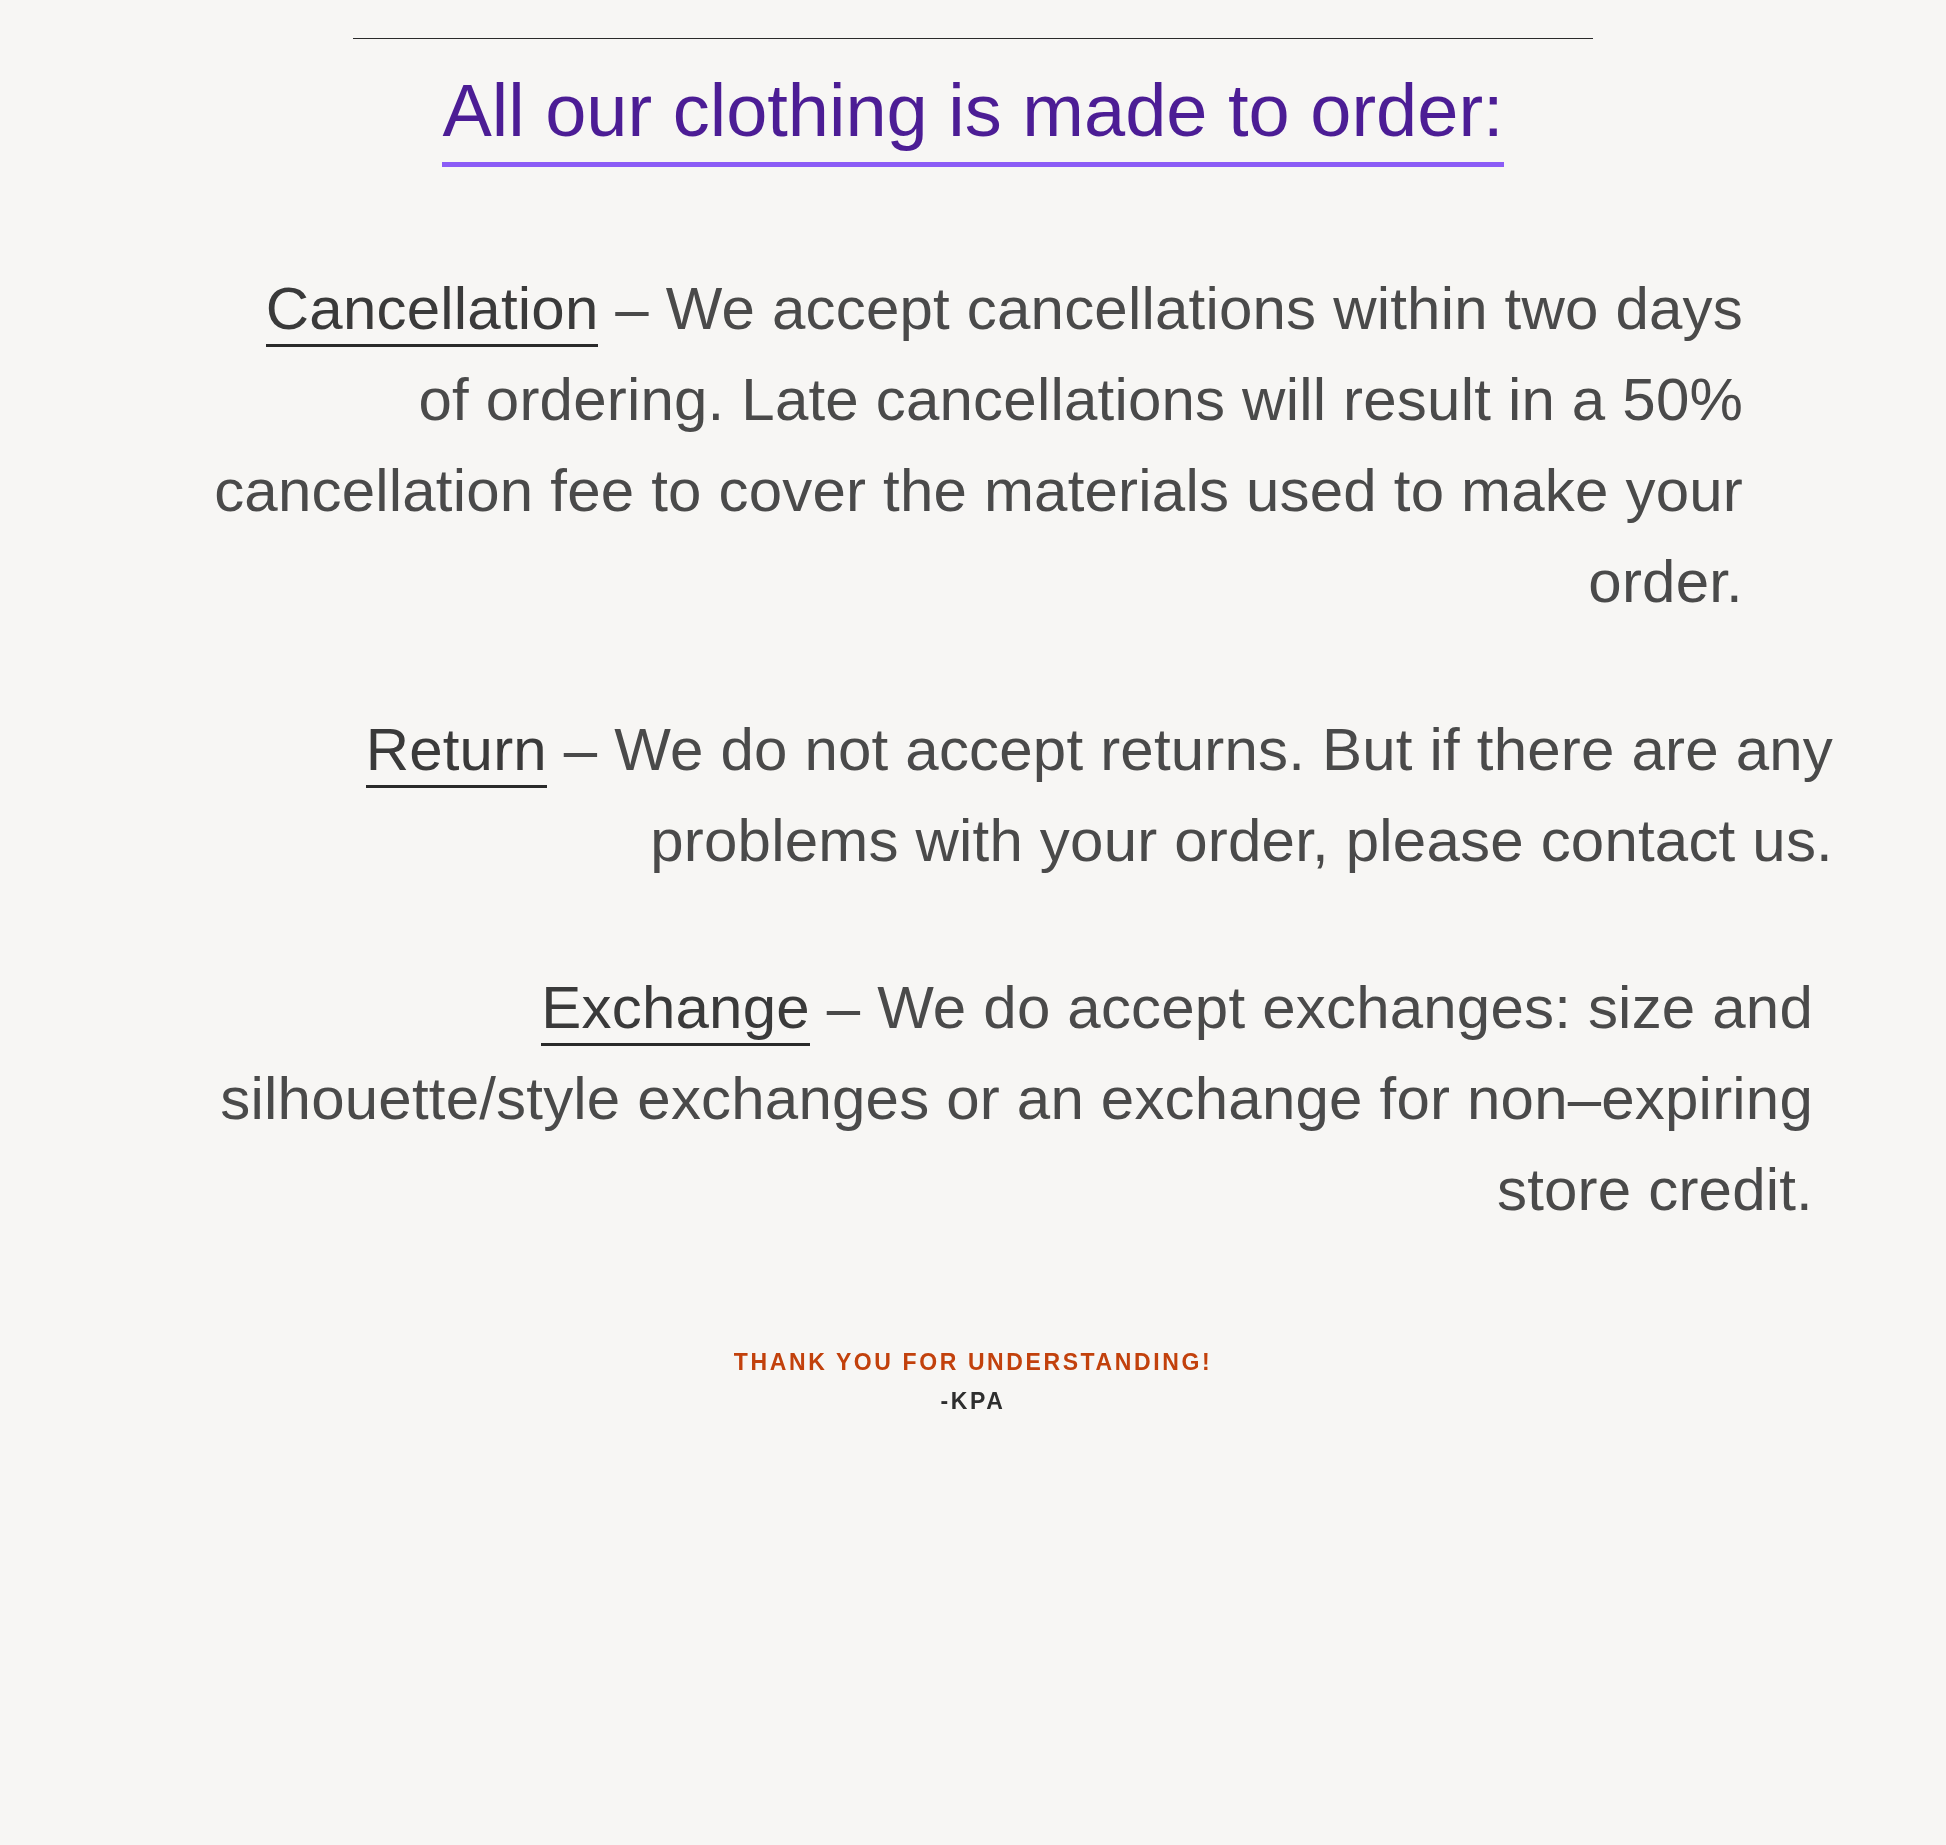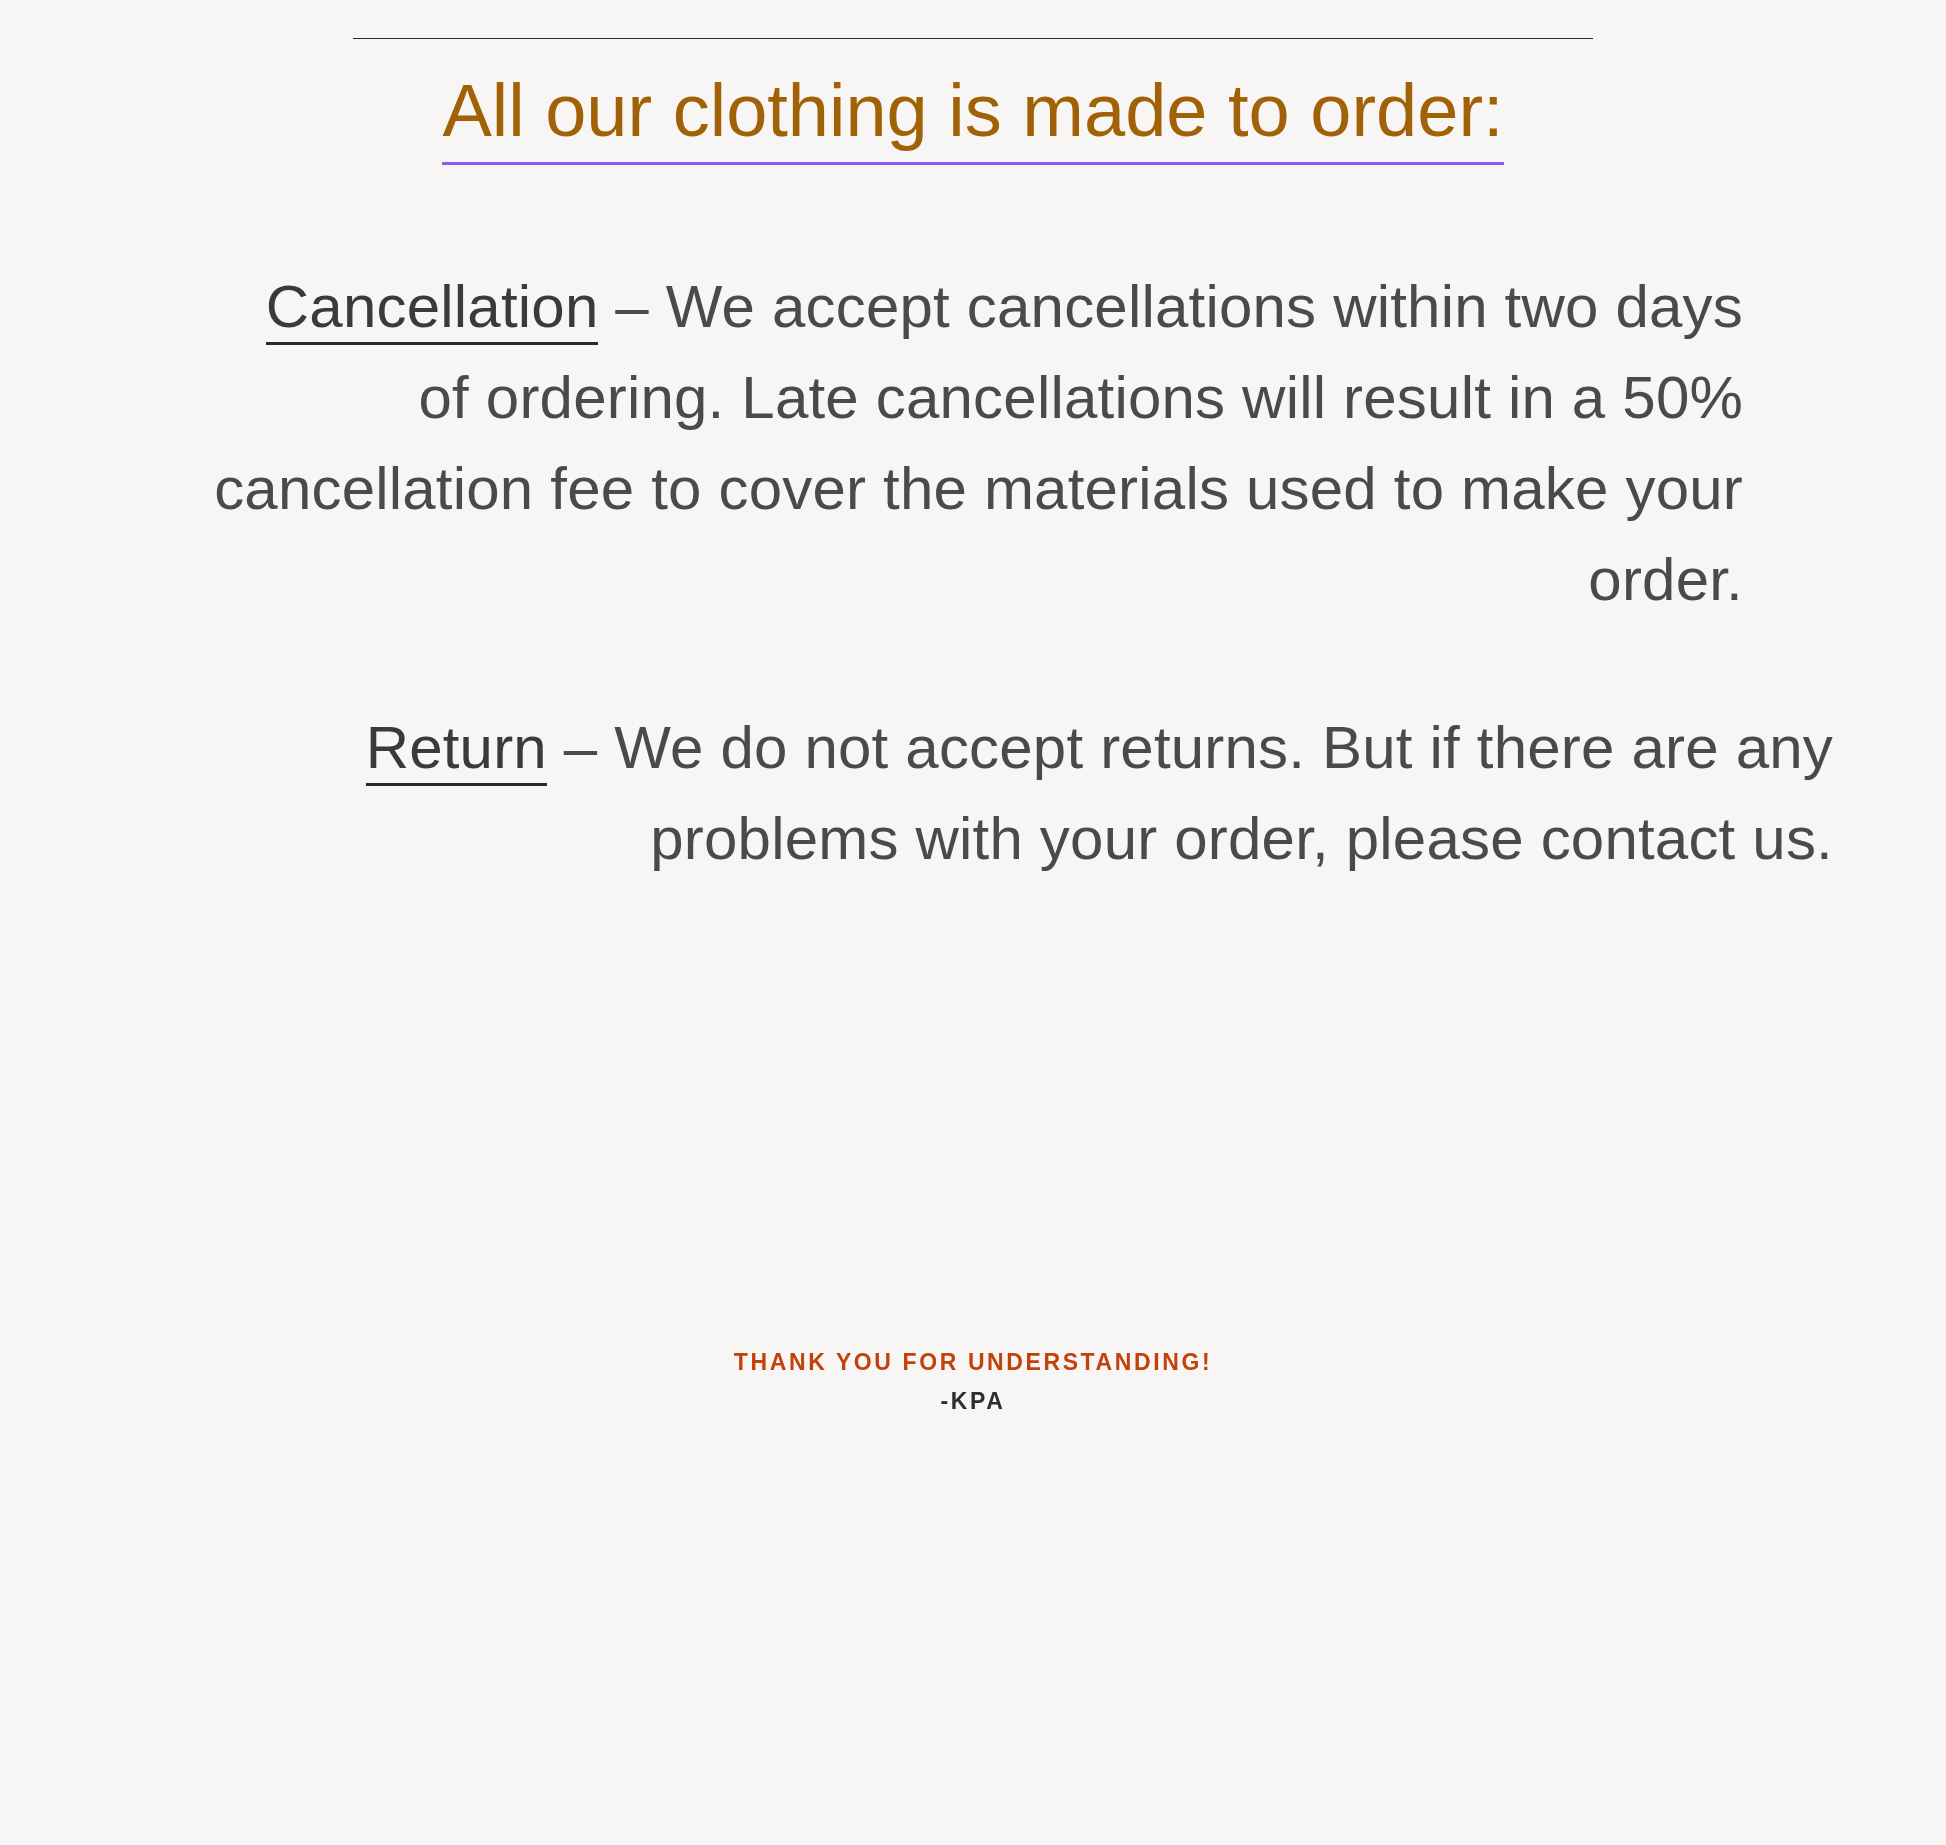--- a/index.html
+++ b/index.html
@@ -44,23 +44,23 @@
     height: 1px;
     background: #2a2a2a;
   }
 
   .subtitle {
     margin-top: 28px;
     font-family: "Liberation Sans", sans-serif;
     font-weight: 300;
     font-size: 74px;
     line-height: 1.2;
-    color: #a16207;
+    color: #4c1d95;
     text-align: center;
-    border-bottom: 3px solid #8b5cf6;
+    border-bottom: 5px solid #8b5cf6;
     padding-bottom: 6px;
     display: inline-block;
   }
 
   .body-block {
     width: 1740px;
     margin-top: 96px;
     text-align: center;
   }
 
@@ -130,20 +130,23 @@
   <div class="body-block">
 
     <p class="para p-cancellation">
       <span class="kw">Cancellation</span><span> – </span><span>We accept cancellations within two days of ordering. Late cancellations will result in a 50% cancellation fee to cover the materials used to make your order.</span>
     </p>
 
     <p class="para p-return">
       <span class="kw">Return</span><span> – </span><span>We do not accept returns. But if there are any problems with your order, please contact us.</span>
     </p>
 
+    <p class="para p-exchange">
+      <span class="kw">Exchange</span><span> – </span><span>We do accept exchanges: size and silhouette/style exchanges or an exchange for non–expiring store credit.</span>
+    </p>
 
   </div>
 
   <div class="footer">
     <div class="footer-line1">THANK YOU FOR UNDERSTANDING!</div>
     <div class="footer-line2">-KPA</div>
   </div>
 
 </div>
 

